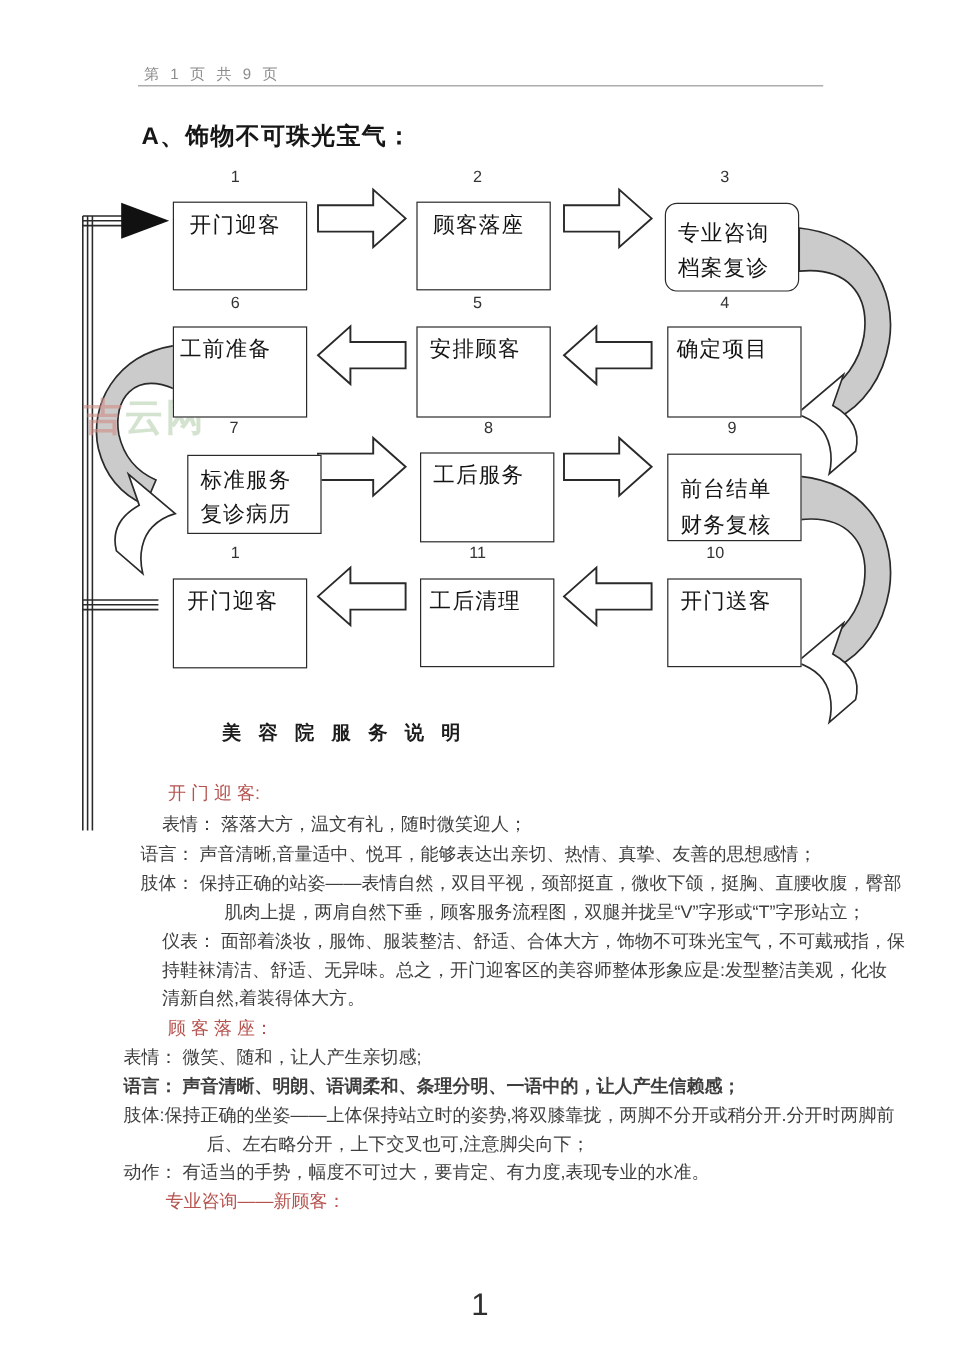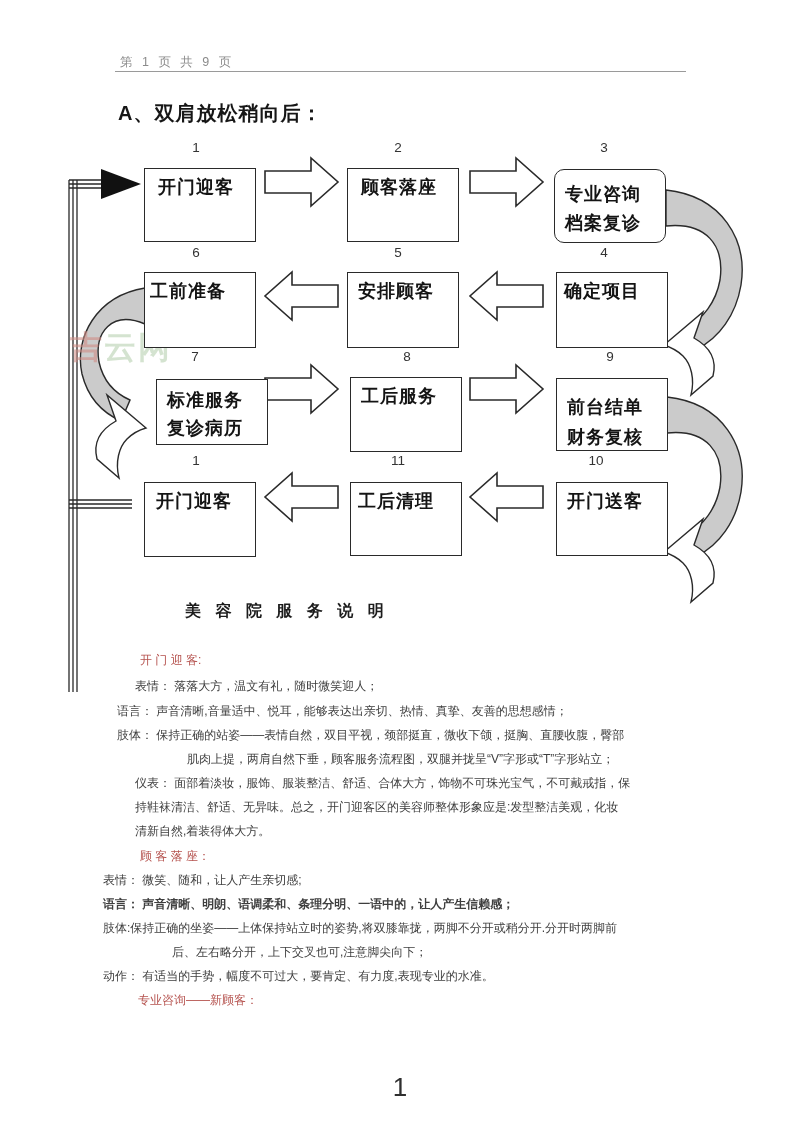--- a/index.html
+++ b/index.html
@@ -7,28 +7,28 @@
        font-family:"Liberation Sans","DejaVu Sans",sans-serif;overflow:hidden;}
   .abs{position:absolute;}
   
   .page-indicator{left:120px;top:54px;font-size:12.5px;color:#8b8b8b;letter-spacing:3px;white-space:nowrap;}
   .header-rule{left:115px;top:71px;width:571px;height:0;border-top:1px solid #9a9a9a;}
   
   .doc-title{left:118px;top:100px;font-size:20px;font-weight:bold;color:#161616;letter-spacing:1px;white-space:nowrap;}
   
   svg.art{left:0;top:0;width:800px;height:1128px;}
   .fbox{position:absolute;box-sizing:border-box;border:1.6px solid #2a2a2a;background:#ffffff;
-        font-weight:bold;font-size:18px;color:#141414;letter-spacing:1px;line-height:28px;
+        font-weight:normal;font-size:18px;color:#141414;letter-spacing:1px;line-height:28px;
         padding:4px 0 8px 10px;white-space:nowrap;}
   .fnum{position:absolute;transform:translateX(-50%);font-size:13.5px;color:#333333;white-space:nowrap;}
   
   .watermark{left:70px;top:326px;font-size:32px;font-weight:bold;opacity:.6;letter-spacing:2px;white-space:nowrap;}
   
   .note-heading{left:185px;top:601px;font-size:16px;font-weight:bold;color:#1c1c1c;letter-spacing:5px;white-space:nowrap;}
-  .bodyline{position:absolute;font-size:12px;color:#3e3e3e;white-space:nowrap;}
+  .bodyline{position:absolute;font-size:15px;color:#3e3e3e;white-space:nowrap;}
   .redhead{color:#b5524e;}
   
   .footer-num{left:360px;top:1072px;width:80px;text-align:center;font-size:26px;color:#2f2f2f;}
 </style>
 </head>
 <body>
 
 <svg class="art abs" viewBox="0 0 800 1128">
 
   <g stroke="#2a2a2a" stroke-width="1.3" fill="none">
@@ -69,21 +69,21 @@
   </g>
 </svg>
 
 <div class="abs watermark">
   <span style="color:#d08d86;">吉</span><span style="color:#b9d2b1;">云网</span>
 </div>
 
 <div class="abs page-indicator">第 1 页 共 9 页</div>
 <div class="abs header-rule"></div>
 
-<div class="abs doc-title">A、双肩放松稍向后：</div>
+<div class="abs doc-title">A、饰物不可珠光宝气：</div>
 
 <div class="fnum" style="left:196px;top:140px;">1</div>
 <div class="fnum" style="left:398px;top:140px;">2</div>
 <div class="fnum" style="left:604px;top:140px;">3</div>
 <div class="fnum" style="left:196px;top:245px;">6</div>
 <div class="fnum" style="left:398px;top:245px;">5</div>
 <div class="fnum" style="left:604px;top:245px;">4</div>
 <div class="fnum" style="left:195px;top:349px;">7</div>
 <div class="fnum" style="left:407px;top:349px;">8</div>
 <div class="fnum" style="left:610px;top:349px;">9</div>

